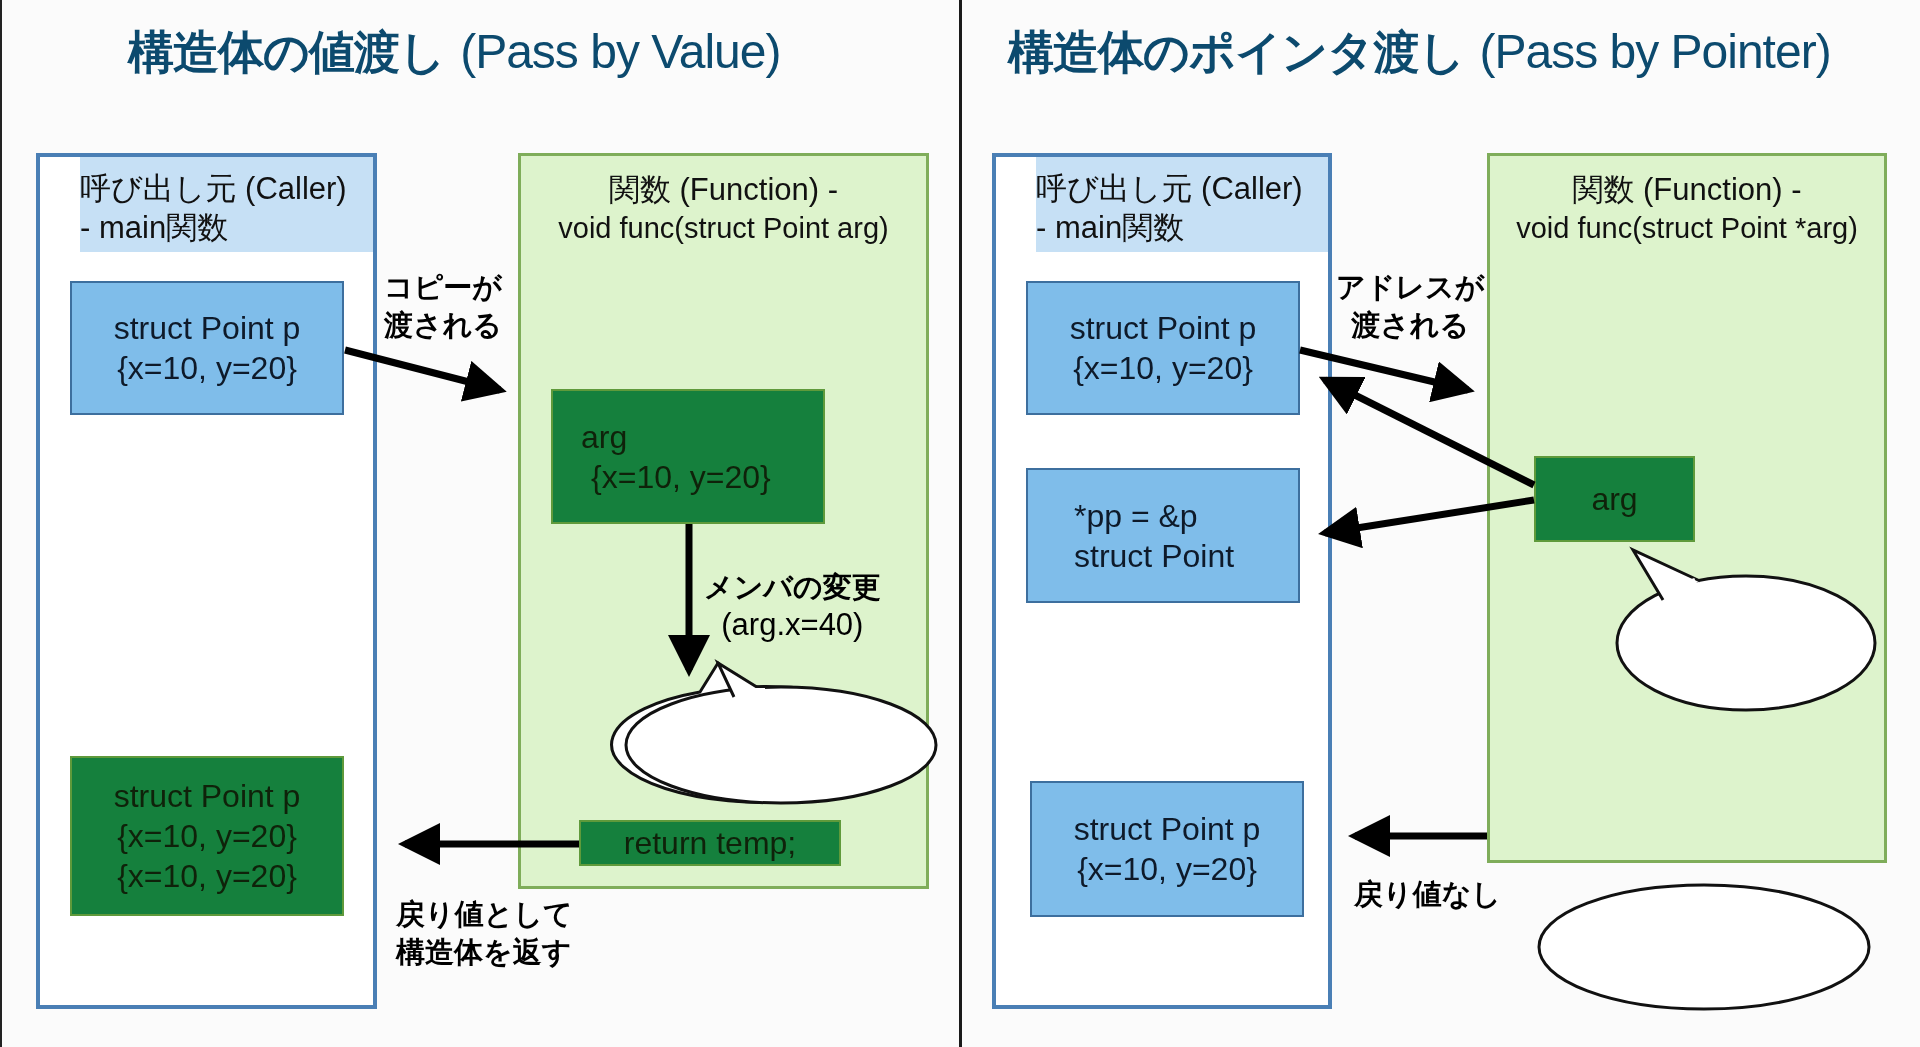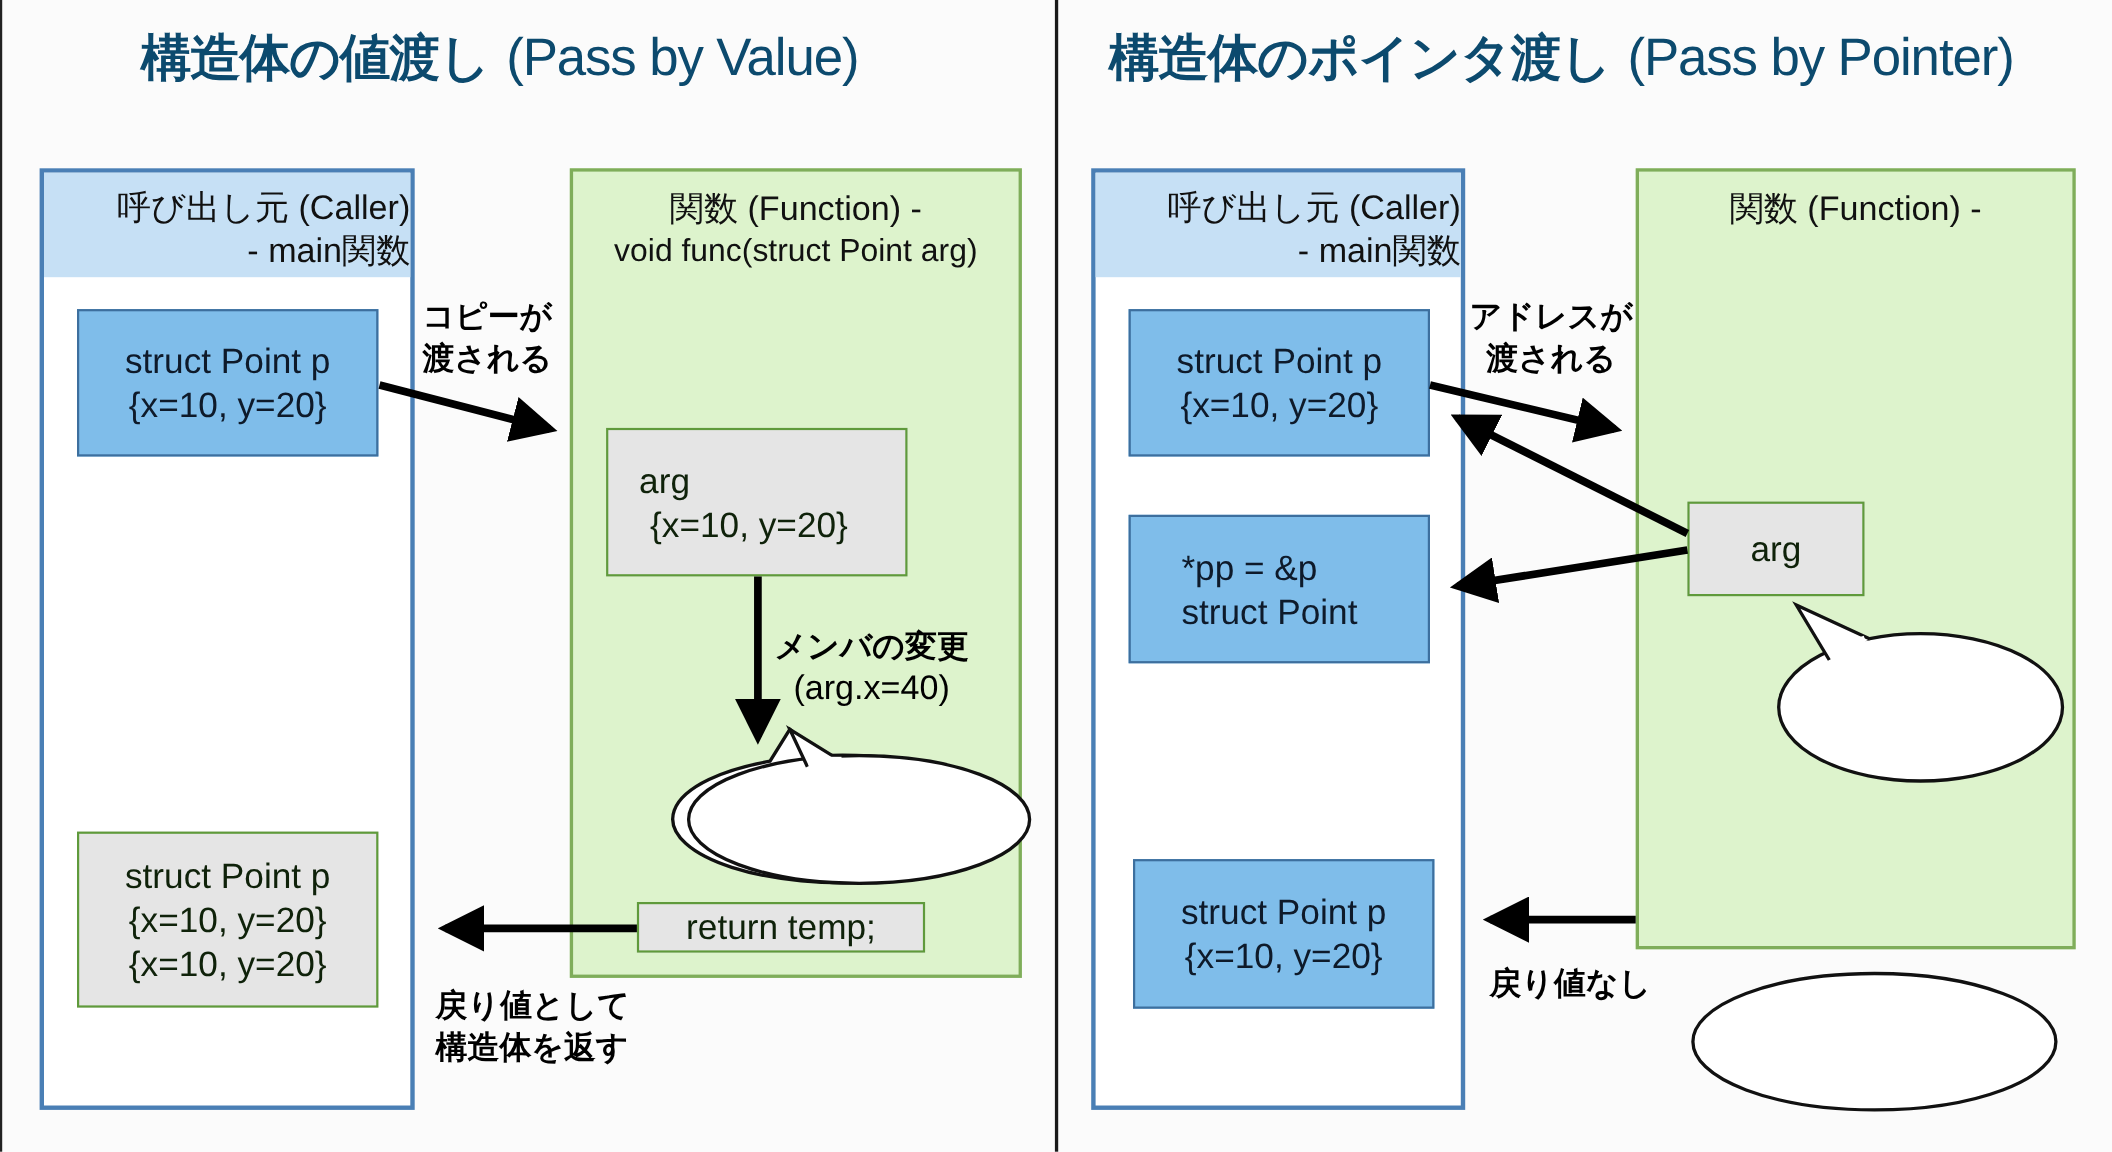--- a/index.html
+++ b/index.html
@@ -16,40 +16,41 @@
     letter-spacing:-1px; white-space:nowrap; color:#0c4a6e;
   }
   .title .en { font-weight:normal; font-family:"Liberation Sans",sans-serif; font-size:48px; }
   #title-left { left:128px; }
   #title-right { left:1008px; }
 
   .caller {
     position:absolute; background:#ffffff; border:4px solid #4a7fb5; box-sizing:border-box;
   }
   .caller .head {
-    background:#c6e0f5; text-align:right; font-size:31px; line-height:39px;
+    background:#c6e0f5; text-align:left; font-size:31px; line-height:39px;
     padding-top:12px; height:95px; box-sizing:border-box;
     font-family:"Liberation Sans","DejaVu Sans",sans-serif;
+    margin-left:40px;
   }
   .func {
     position:absolute; background:#ddf3cc; border:3px solid #7fad5a; box-sizing:border-box;
   }
   .func .head {
     text-align:center; font-size:31px; line-height:39px; padding-top:14px;
     font-family:"Liberation Sans","DejaVu Sans",sans-serif;
   }
   .func .head .sig { font-size:29px; }
 
   .box-blue {
     position:absolute; background:#7fbdea; border:2px solid #3d6f9e; box-sizing:border-box;
     font-family:"Liberation Sans","DejaVu Sans",sans-serif; font-size:32px; line-height:40px;
     color:#0e1a2a; display:flex; flex-direction:column; justify-content:center;
   }
   .box-green {
-    position:absolute; background:#e5e5e5; border:2px solid #5f9a3b; box-sizing:border-box;
+    position:absolute; background:#15803d; border:2px solid #5f9a3b; box-sizing:border-box;
     font-family:"Liberation Sans","DejaVu Sans",sans-serif; font-size:32px; line-height:40px;
     color:#0f220a; display:flex; flex-direction:column; justify-content:center;
   }
   .center { text-align:center; }
   .label {
     position:absolute; font-size:29px; font-weight:bold; line-height:38px; white-space:nowrap;
     color:#000000;
   }
   .label .normal { font-weight:normal; font-family:"Liberation Sans",sans-serif; font-size:31px; }
   .bubble-text {
@@ -147,20 +148,21 @@
 </div>
 
 <div class="box-blue center" style="left:1030px; top:781px; width:274px; height:136px;">
   <div>struct Point p</div>
   <div>{x=10, y=20}</div>
 </div>
 
 <div class="func" style="left:1487px; top:153px; width:400px; height:710px;">
   <div class="head">
     <div>関数 (Function) -</div>
+    <div class="sig">void func(struct Point *arg)</div>
   </div>
 </div>
 
 <div class="box-green center" style="left:1534px; top:456px; width:161px; height:86px;">
   <div>arg</div>
 </div>
 
 <div class="label center" style="left:1336px; top:268px;">
   <div>アドレスが</div>
   <div>渡される</div>

